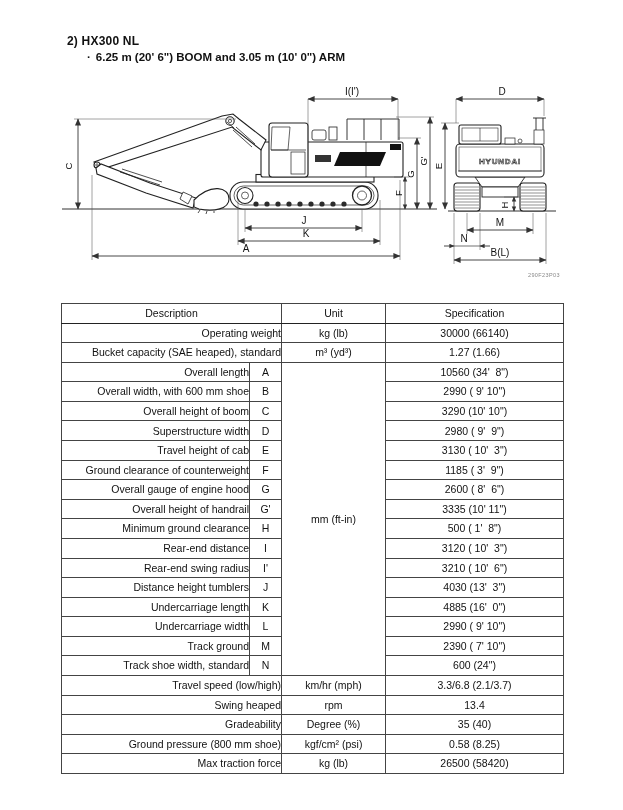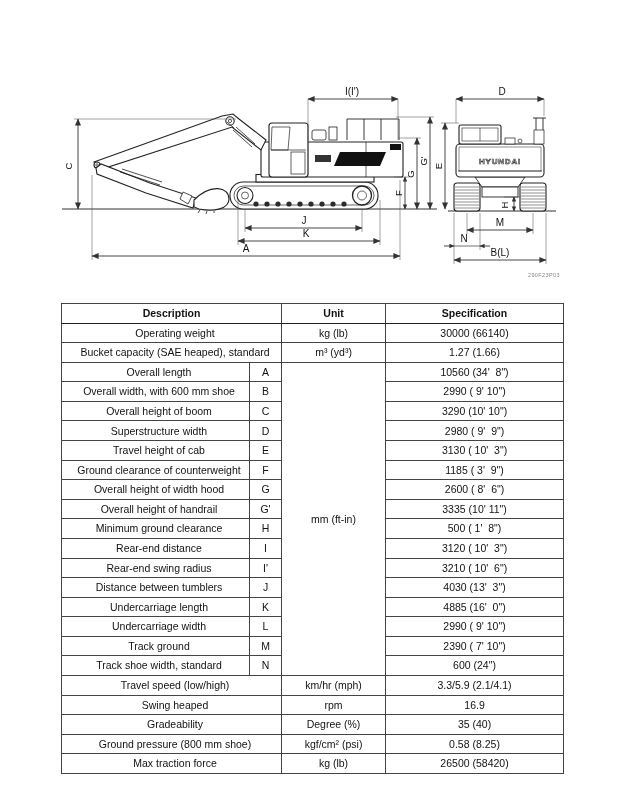--- a/index.html
+++ b/index.html
@@ -7,34 +7,41 @@
         font-family:"Liberation Sans","DejaVu Sans",sans-serif;color:#111;}
   .title-block{position:absolute;left:67px;top:34px;}
   .title-line1{font-size:12px;font-weight:bold;letter-spacing:.2px;}
   .title-line2{font-size:11.5px;font-weight:bold;margin-top:3px;padding-left:20px;display:flex;gap:5px;}
   .diagram{position:absolute;left:0;top:80px;}
   .spec-table{position:absolute;left:61px;top:303px;border-collapse:collapse;table-layout:fixed;
               width:502px;font-size:10.5px;color:#111;}
   .spec-table td,.spec-table th{border:1px solid #444;padding:0;height:18.58px;line-height:1;
               font-weight:normal;overflow:hidden;white-space:pre;}
   .spec-table{border:1.5px solid #222;}
-  .spec-table tr.hdr th{border-bottom:1.5px solid #222;font-weight:bold;}
-  td.desc{text-align:center;padding-left:7px;}
+  .spec-table tr.hdr th{border-bottom:1.5px solid #222;}
+  td.desc{text-align:right;padding-left:7px;}
   td.code,td.unit,td.spec,th{text-align:center;}
   svg text{font-family:"Liberation Sans","DejaVu Sans",sans-serif;}
   .dlab{font-size:10px;fill:#111;}
   .dsmall{font-size:9.5px;fill:#111;}
   .code-text{font-size:5.5px;fill:#888;letter-spacing:.4px;}
   .brand{font-size:8px;font-weight:bold;letter-spacing:.8px;fill:#fff;stroke:#333;stroke-width:.65;}
 </style>
 </head>
 <body>
 
 <div class="page">
 
+  <div class="title-block">
+    <div class="title-line1">2) HX300 NL</div>
+    <div class="title-line2">
+      <span>·</span>
+      <span>6.25 m (20' 6") BOOM and 3.05 m (10' 0") ARM</span>
+    </div>
+  </div>
 
   <svg class="diagram" width="623" height="215" viewBox="0 80 623 215">
     <defs>
       <marker id="ar" markerWidth="8" markerHeight="7" refX="6.6" refY="3" orient="auto-start-reverse" markerUnits="userSpaceOnUse">
         <path d="M0,0 L7,3 L0,6 Z" fill="#333"></path>
       </marker>
       <marker id="ar2" markerWidth="6" markerHeight="6" refX="4.6" refY="2.25" orient="auto-start-reverse" markerUnits="userSpaceOnUse">
         <path d="M0,0 L5,2.25 L0,4.5 Z" fill="#333"></path>
       </marker>
     </defs>
@@ -271,21 +278,21 @@
       <td class="desc">Travel height of cab</td>
       <td class="code">E</td>
       <td class="spec">3130 ( 10'  3")</td>
     </tr>
     <tr>
       <td class="desc">Ground clearance of counterweight</td>
       <td class="code">F</td>
       <td class="spec">1185 ( 3'  9")</td>
     </tr>
     <tr>
-      <td class="desc">Overall height of width hood</td>
+      <td class="desc">Overall gauge of engine hood</td>
       <td class="code">G</td>
       <td class="spec">2600 ( 8'  6")</td>
     </tr>
     <tr>
       <td class="desc">Overall height of handrail</td>
       <td class="code">G'</td>
       <td class="spec">3335 (10' 11")</td>
     </tr>
     <tr>
       <td class="desc">Minimum ground clearance</td>
@@ -296,21 +303,21 @@
       <td class="desc">Rear-end distance</td>
       <td class="code">I</td>
       <td class="spec">3120 ( 10'  3")</td>
     </tr>
     <tr>
       <td class="desc">Rear-end swing radius</td>
       <td class="code">I'</td>
       <td class="spec">3210 ( 10'  6")</td>
     </tr>
     <tr>
-      <td class="desc">Distance between tumblers</td>
+      <td class="desc">Distance height tumblers</td>
       <td class="code">J</td>
       <td class="spec">4030 (13'  3")</td>
     </tr>
     <tr>
       <td class="desc">Undercarriage length</td>
       <td class="code">K</td>
       <td class="spec">4885 (16'  0")</td>
     </tr>
     <tr>
       <td class="desc">Undercarriage width</td>
@@ -323,26 +330,26 @@
       <td class="spec">2390 ( 7' 10")</td>
     </tr>
     <tr>
       <td class="desc">Track shoe width, standard</td>
       <td class="code">N</td>
       <td class="spec">600 (24")</td>
     </tr>
     <tr>
       <td class="desc" colspan="2">Travel speed (low/high)</td>
       <td class="unit">km/hr (mph)</td>
-      <td class="spec">3.3/5.9 (2.1/4.1)</td>
+      <td class="spec">3.3/6.8 (2.1/3.7)</td>
     </tr>
     <tr>
       <td class="desc" colspan="2">Swing heaped</td>
       <td class="unit">rpm</td>
-      <td class="spec">16.9</td>
+      <td class="spec">13.4</td>
     </tr>
     <tr>
       <td class="desc" colspan="2">Gradeability</td>
       <td class="unit">Degree (%)</td>
       <td class="spec">35 (40)</td>
     </tr>
     <tr>
       <td class="desc" colspan="2">Ground pressure (800 mm shoe)</td>
       <td class="unit">kgf/cm² (psi)</td>
       <td class="spec">0.58 (8.25)</td>

